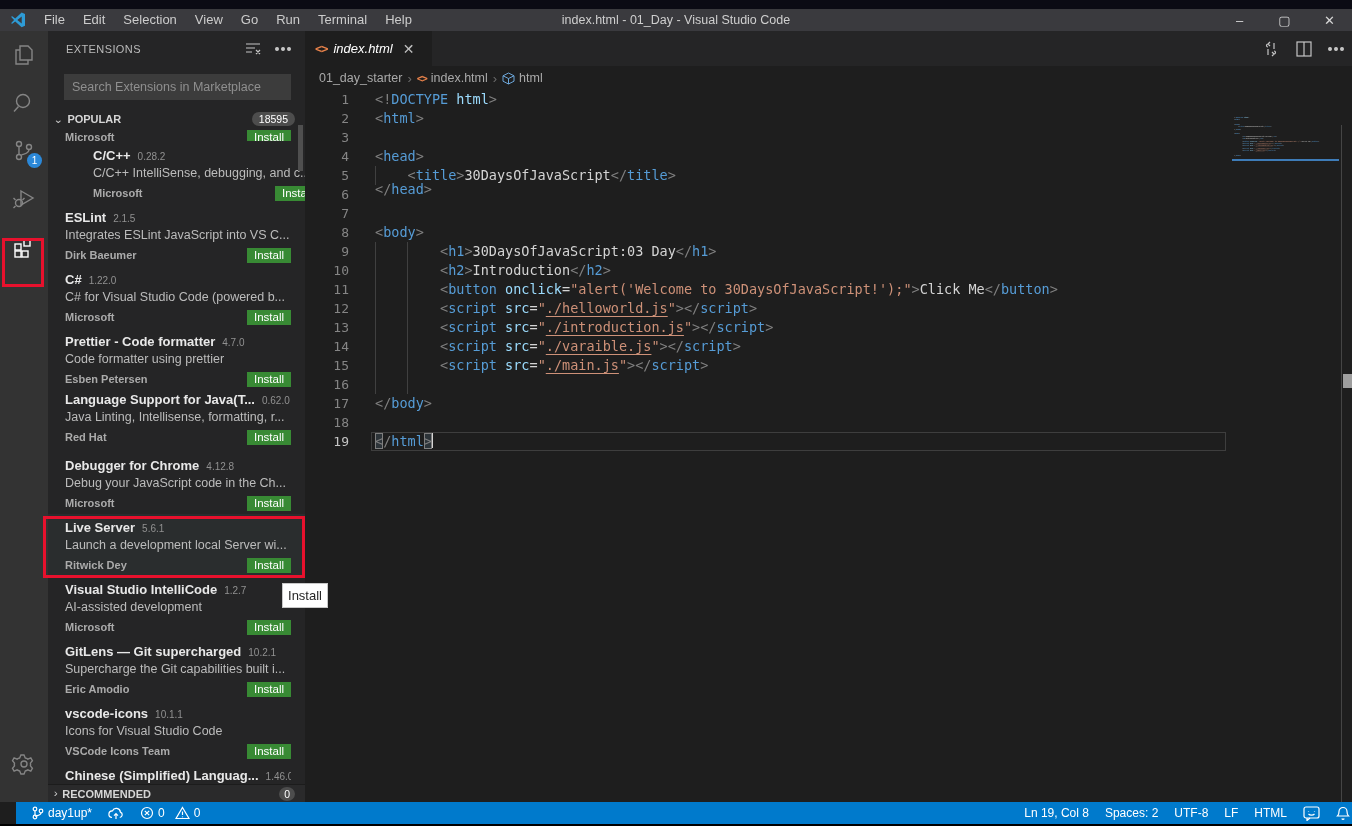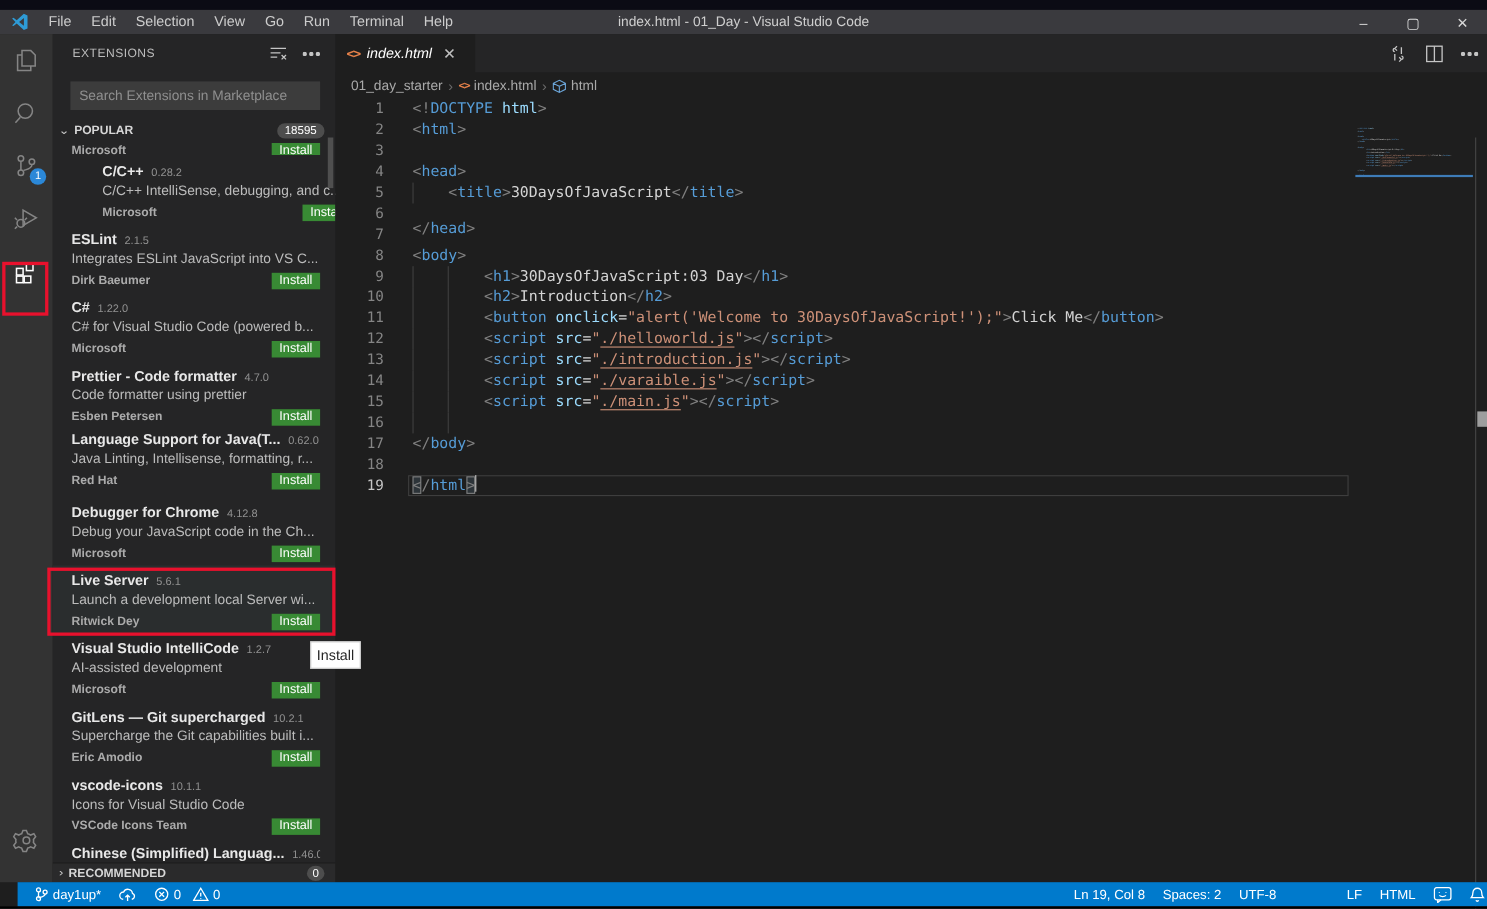--- a/index.html
+++ b/index.html
@@ -397,21 +397,21 @@
           <div class="gutter-num" style="top: 304px;">17</div>
           <div class="gutter-num" style="top: 323px;">18</div>
           <div class="gutter-num current" style="top: 342px;">19</div>
         </div>
       <div id="code-lines">
           <div class="code-line" style="top: 0px; width: 920px;"><span class="code-text"><span class="tok-punct">&lt;!</span><span class="tok-tag">DOCTYPE</span><span class="tok-text"> </span><span class="tok-attr">html</span><span class="tok-punct">&gt;</span></span></div>
           <div class="code-line" style="top: 19px; width: 920px;"><span class="code-text"><span class="tok-punct">&lt;</span><span class="tok-tag">html</span><span class="tok-punct">&gt;</span></span></div>
           <div class="code-line" style="top: 38px; width: 920px;"><span class="code-text"></span></div>
           <div class="code-line" style="top: 57px; width: 920px;"><span class="code-text"><span class="tok-punct">&lt;</span><span class="tok-tag">head</span><span class="tok-punct">&gt;</span></span></div>
           <div class="code-line" style="top: 76px; width: 920px;"><div class="indent-guide" style="left: 70px;"></div><span class="code-text"><span class="tok-text">    </span><span class="tok-punct">&lt;</span><span class="tok-tag">title</span><span class="tok-punct">&gt;</span><span class="tok-text">30DaysOfJavaScript</span><span class="tok-punct">&lt;/</span><span class="tok-tag">title</span><span class="tok-punct">&gt;</span></span></div>
-          <div class="code-line" style="top: 109px; width: 920px;"><span class="code-text"><span class="tok-punct">&lt;/</span><span class="tok-tag">head</span><span class="tok-punct">&gt;</span></span></div>
+          <div class="code-line" style="top: 90px; width: 920px;"><span class="code-text"><span class="tok-punct">&lt;/</span><span class="tok-tag">head</span><span class="tok-punct">&gt;</span></span></div>
           <div class="code-line" style="top: 114px; width: 920px;"><span class="code-text"></span></div>
           <div class="code-line" style="top: 133px; width: 920px;"><span class="code-text"><span class="tok-punct">&lt;</span><span class="tok-tag">body</span><span class="tok-punct">&gt;</span></span></div>
           <div class="code-line" style="top: 152px; width: 920px;"><div class="indent-guide" style="left: 70px;"></div><div class="indent-guide" style="left: 102.44px;"></div><span class="code-text"><span class="tok-text">        </span><span class="tok-punct">&lt;</span><span class="tok-tag">h1</span><span class="tok-punct">&gt;</span><span class="tok-text">30DaysOfJavaScript:03 Day</span><span class="tok-punct">&lt;/</span><span class="tok-tag">h1</span><span class="tok-punct">&gt;</span></span></div>
           <div class="code-line" style="top: 171px; width: 920px;"><div class="indent-guide" style="left: 70px;"></div><div class="indent-guide" style="left: 102.44px;"></div><span class="code-text"><span class="tok-text">        </span><span class="tok-punct">&lt;</span><span class="tok-tag">h2</span><span class="tok-punct">&gt;</span><span class="tok-text">Introduction</span><span class="tok-punct">&lt;/</span><span class="tok-tag">h2</span><span class="tok-punct">&gt;</span></span></div>
           <div class="code-line" style="top: 190px; width: 920px;"><div class="indent-guide" style="left: 70px;"></div><div class="indent-guide" style="left: 102.44px;"></div><span class="code-text"><span class="tok-text">        </span><span class="tok-punct">&lt;</span><span class="tok-tag">button</span><span class="tok-text"> </span><span class="tok-attr">onclick</span><span class="tok-text">=</span><span class="tok-str">"alert('Welcome to 30DaysOfJavaScript!');"</span><span class="tok-punct">&gt;</span><span class="tok-text">Click Me</span><span class="tok-punct">&lt;/</span><span class="tok-tag">button</span><span class="tok-punct">&gt;</span></span></div>
           <div class="code-line" style="top: 209px; width: 920px;"><div class="indent-guide" style="left: 70px;"></div><div class="indent-guide" style="left: 102.44px;"></div><span class="code-text"><span class="tok-text">        </span><span class="tok-punct">&lt;</span><span class="tok-tag">script</span><span class="tok-text"> </span><span class="tok-attr">src</span><span class="tok-text">=</span><span class="tok-str">"</span><span class="tok-strlink">./helloworld.js</span><span class="tok-str">"</span><span class="tok-punct">&gt;&lt;/</span><span class="tok-tag">script</span><span class="tok-punct">&gt;</span></span></div>
           <div class="code-line" style="top: 228px; width: 920px;"><div class="indent-guide" style="left: 70px;"></div><div class="indent-guide" style="left: 102.44px;"></div><span class="code-text"><span class="tok-text">        </span><span class="tok-punct">&lt;</span><span class="tok-tag">script</span><span class="tok-text"> </span><span class="tok-attr">src</span><span class="tok-text">=</span><span class="tok-str">"</span><span class="tok-strlink">./introduction.js</span><span class="tok-str">"</span><span class="tok-punct">&gt;&lt;/</span><span class="tok-tag">script</span><span class="tok-punct">&gt;</span></span></div>
           <div class="code-line" style="top: 247px; width: 920px;"><div class="indent-guide" style="left: 70px;"></div><div class="indent-guide" style="left: 102.44px;"></div><span class="code-text"><span class="tok-text">        </span><span class="tok-punct">&lt;</span><span class="tok-tag">script</span><span class="tok-text"> </span><span class="tok-attr">src</span><span class="tok-text">=</span><span class="tok-str">"</span><span class="tok-strlink">./varaible.js</span><span class="tok-str">"</span><span class="tok-punct">&gt;&lt;/</span><span class="tok-tag">script</span><span class="tok-punct">&gt;</span></span></div>
           <div class="code-line" style="top: 266px; width: 920px;"><div class="indent-guide" style="left: 70px;"></div><div class="indent-guide" style="left: 102.44px;"></div><span class="code-text"><span class="tok-text">        </span><span class="tok-punct">&lt;</span><span class="tok-tag">script</span><span class="tok-text"> </span><span class="tok-attr">src</span><span class="tok-text">=</span><span class="tok-str">"</span><span class="tok-strlink">./main.js</span><span class="tok-str">"</span><span class="tok-punct">&gt;&lt;/</span><span class="tok-tag">script</span><span class="tok-punct">&gt;</span></span></div>
           <div class="code-line" style="top: 285px; width: 920px;"><div class="indent-guide" style="left: 70px;"></div><div class="indent-guide" style="left: 102.44px;"></div><span class="code-text"></span></div>
@@ -487,21 +487,21 @@
         </svg>
       </div>
       <div class="status-seg" style="order:7">
         <svg width="14" height="15" viewBox="0 0 14 15">
           <path d="M7 1.5 a4 4 0 0 1 4 4 c0 3 1.5 4.5 1.5 4.5 h-11 c0 0 1.5 -1.5 1.5 -4.5 a4 4 0 0 1 4 -4 z M5.8 12.5 a1.3 1.3 0 0 0 2.4 0"></path>
         </svg>
       </div>
     <div class="status-seg" style="order: 0;">Ln 19, Col 8</div>
         <div class="status-seg" style="order: 1;">Spaces: 2</div>
         <div class="status-seg" style="order: 2;">UTF-8</div>
-        <div class="status-seg" style="order: 3; margin-left: 48px;">LF</div>
+        <div class="status-seg" style="order: 3;">LF</div>
         <div class="status-seg" style="order: 4;">HTML</div>
       </div>
   </div>
   <div id="bottom-strip"></div>
 
   <div class="red-box" style="left:2px; top:238px; width:42px; height:49px;"></div>
   <div class="red-box" style="left:43px; top:516px; width:262px; height:62px;"></div>
   <div id="install-tooltip">Install</div>
 
 </div>

